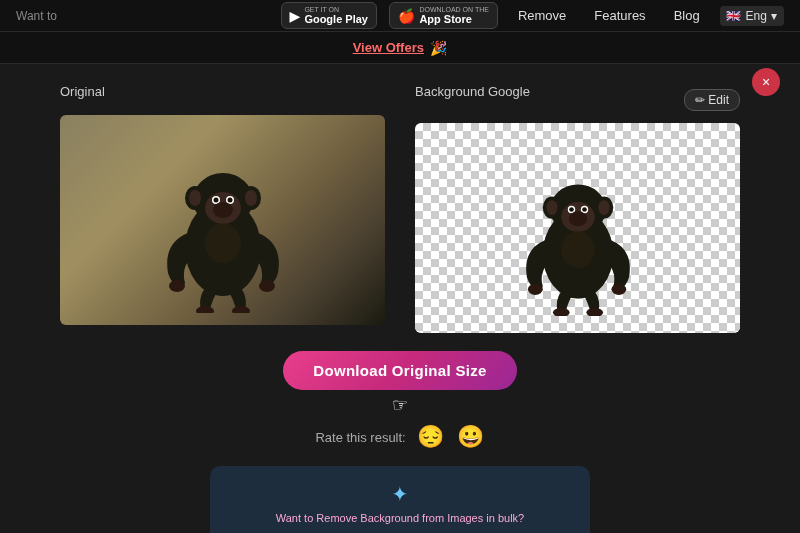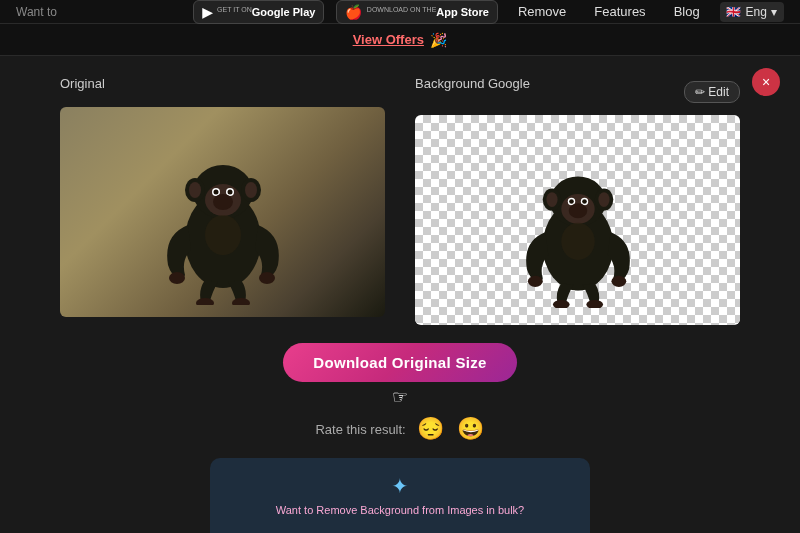--- a/index.html
+++ b/index.html
@@ -8,21 +8,21 @@
       height: 533px;
       background: #1a1a1a;
       font-family: -apple-system, BlinkMacSystemFont, 'Segoe UI', sans-serif;
       overflow: hidden;
       color: #fff;
     }
 
     
     .navbar {
       background: #111;
-      height: 24px;
+      height: 32px;
       display: flex;
       align-items: center;
       justify-content: flex-end;
       padding: 0 16px;
       gap: 12px;
       border-bottom: 1px solid #2a2a2a;
     }
     .navbar-left {
       margin-right: auto;
       font-size: 12px;
@@ -38,21 +38,21 @@
       padding: 3px 8px;
       cursor: pointer;
       text-decoration: none;
       color: #fff;
     }
     .store-btn .store-icon {
       font-size: 14px;
     }
     .store-btn .store-text {
       display: flex;
-      flex-direction: row;
+      flex-direction: column;
     }
     .store-btn .store-text .get-it {
       font-size: 7px;
       color: #aaa;
       text-transform: uppercase;
     }
     .store-btn .store-text .store-name {
       font-size: 11px;
       font-weight: 600;
     }

